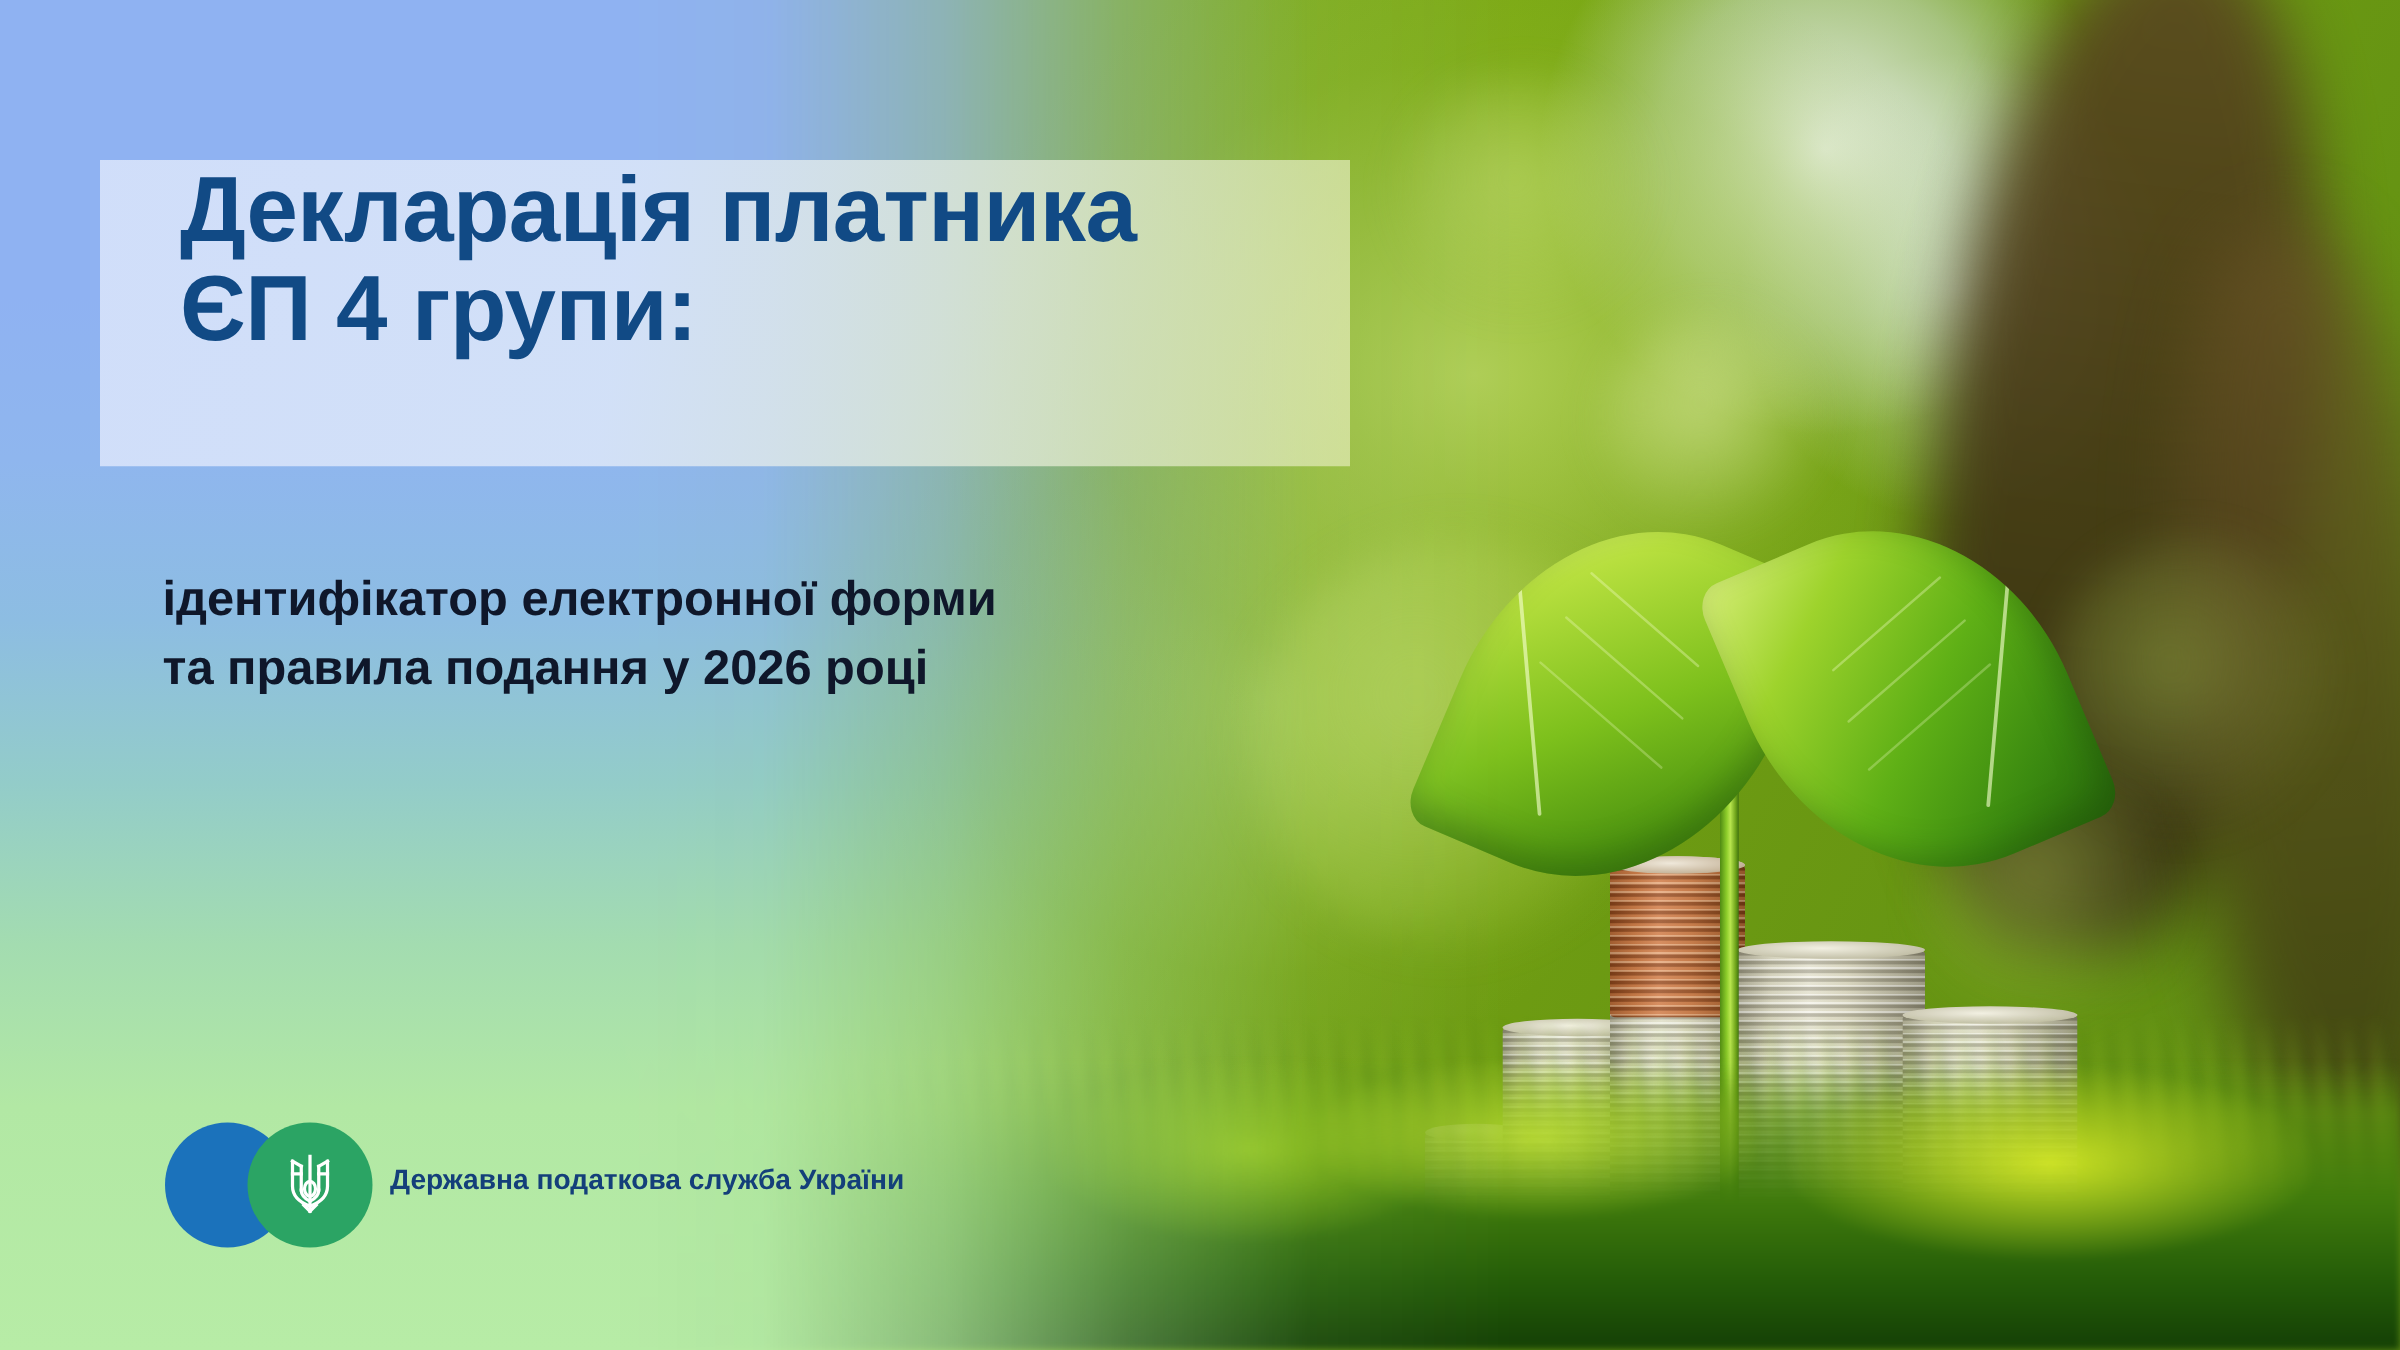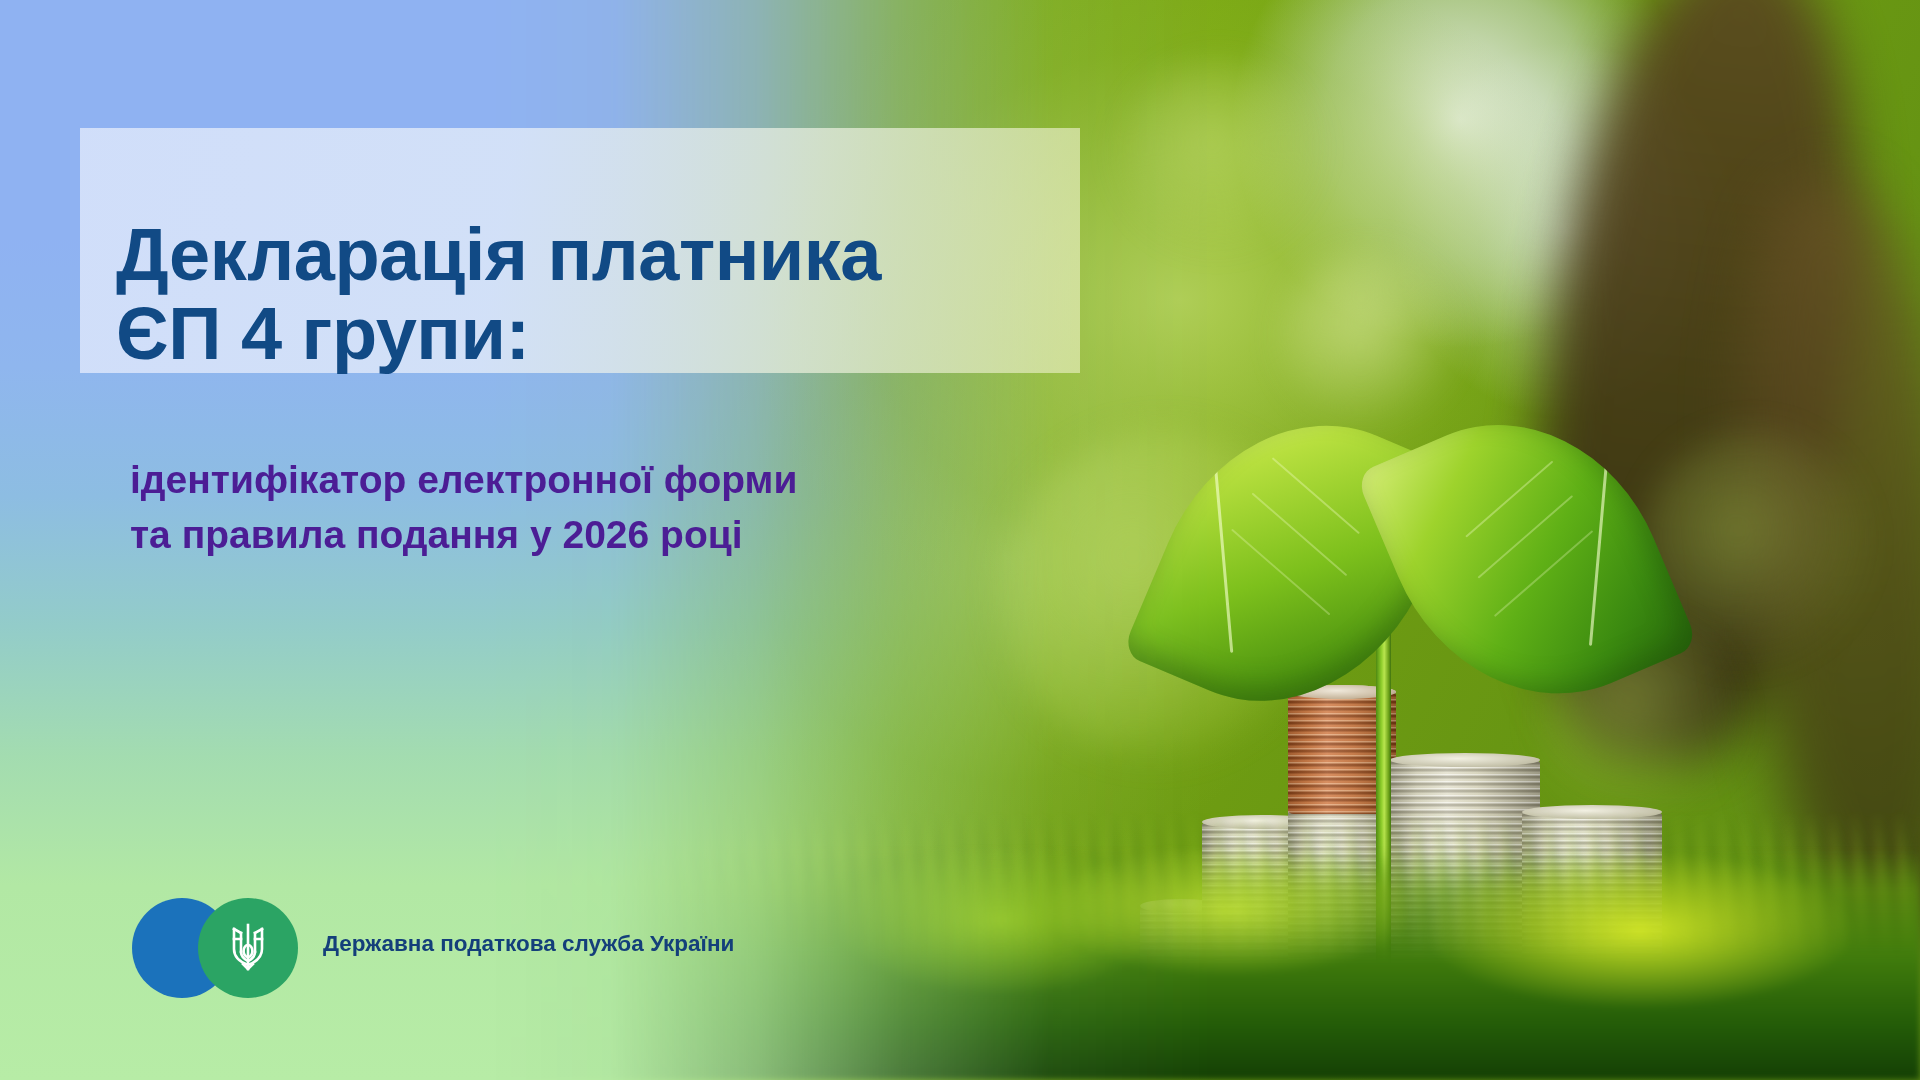--- a/index.html
+++ b/index.html
@@ -165,50 +165,50 @@
     -webkit-mask-image:linear-gradient(90deg, #000 0%, #000 40%, rgba(0,0,0,.97) 50%, rgba(0,0,0,.72) 62%, rgba(0,0,0,.34) 74%, rgba(0,0,0,.08) 86%, rgba(0,0,0,0) 100%);
             mask-image:linear-gradient(90deg, #000 0%, #000 40%, rgba(0,0,0,.97) 50%, rgba(0,0,0,.72) 62%, rgba(0,0,0,.34) 74%, rgba(0,0,0,.08) 86%, rgba(0,0,0,0) 100%);
   }
 
   
   .title-panel{
     position:absolute;
     left:80px;top:128px;
     width:1000px;height:245px;
     background:linear-gradient(100deg, rgba(211,224,250,.96) 0%, rgba(214,227,248,.94) 42%, rgba(226,234,214,.80) 72%, rgba(232,238,190,.66) 100%);
-    display:flex;align-items:flex-end;
-    padding:0 0 0 36px;
+    display:flex;align-items:flex-start;
+    padding:0 0 0 64px;
   }
   .title-text{
     margin:0;
     color:#114a85;
     font-size:74px;
     line-height:1.07;
     font-weight:700;
     letter-spacing:-.5px;
     white-space:pre-line;
   }
 
   .subtitle{
     position:absolute;
     left:130px;top:452px;
     width:830px;
     margin:0;
-    color:#4c1d95;
+    color:#0f172a;
     font-size:39px;
     line-height:1.42;
     font-weight:700;
     white-space:pre-line;
   }
 
   
   .footer{
     position:absolute;
     left:132px;bottom:80px;
-    display:flex;align-items:center;gap:15px;justify-content:center;
+    display:flex;align-items:center;gap:4px;justify-content:center;
   }
   .logo-marks{position:relative;width:158px;height:104px;flex:0 0 auto;}
   .circle-blue{
     position:absolute;left:0;top:2px;
     width:100px;height:100px;border-radius:50%;
     background:#1b72bb;
   }
   .circle-green{
     position:absolute;left:66px;top:2px;
     width:100px;height:100px;border-radius:50%;

